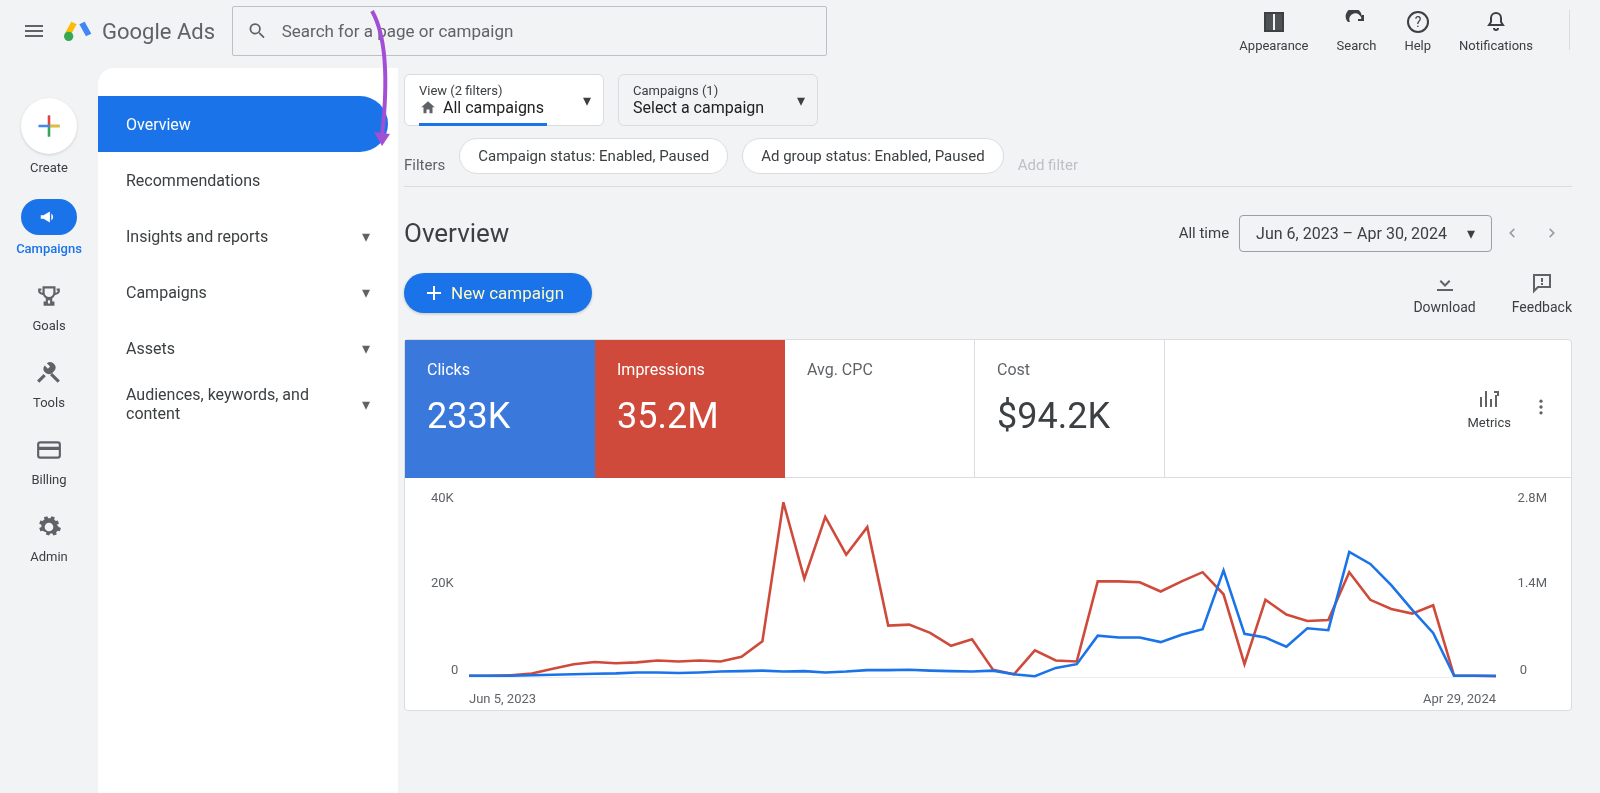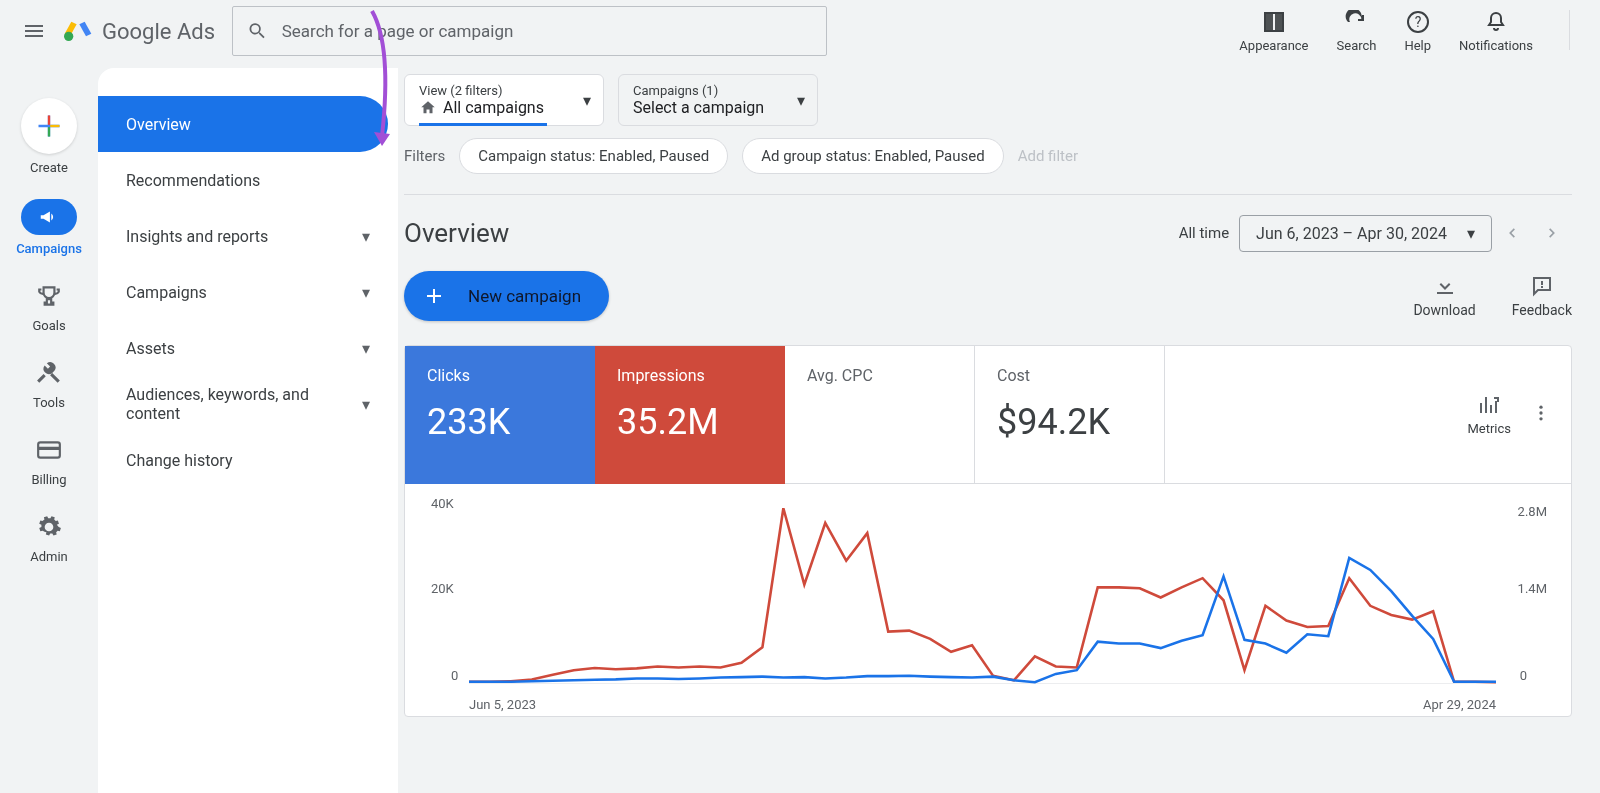--- a/index.html
+++ b/index.html
@@ -37,34 +37,34 @@
 .main { flex: 1; padding: 12px 28px 0 6px; position: relative; }
 
 .top-selectors { display: flex; gap: 14px; margin-bottom: 12px; }
 .selector { background: #fff; border: 1px solid #dadce0; border-radius: 6px; padding: 8px 44px 8px 14px; position: relative; cursor: pointer; min-width: 200px; }
 .selector.gray { background: #f1f3f4; }
 .selector .caption { font-size: 13px; color: #3c4043; }
 .selector .value { font-size: 16px; color: #202124; display: flex; align-items: center; gap: 6px; }
 .selector .caret { position: absolute; right: 12px; top: 50%; transform: translateY(-50%); }
 .selector .underline { position: absolute; bottom: -1px; left: 14px; right: 56px; height: 3px; background: #1a73e8; }
 
-.filters-row { display: flex; align-items: center; gap: 14px; border-bottom: 1px solid #dadce0; padding-bottom: 20px; margin-bottom: 18px; }
+.filters-row { display: flex; align-items: flex-end; gap: 14px; border-bottom: 1px solid #dadce0; padding-bottom: 12px; margin-bottom: 26px; }
 .filters-label { font-size: 15px; color: #5f6368; }
 .chip { background: #fff; border: 1px solid #dadce0; border-radius: 20px; padding: 8px 18px; font-size: 15px; color: #3c4043; cursor: pointer; }
 .add-filter { font-size: 15px; color: #bdc1c6; cursor: pointer; }
 
 .title-row { display: flex; align-items: center; margin-bottom: 18px; }
 .page-title { font-size: 26px; color: #3c4043; font-weight: 400; }
 .title-spacer { flex: 1; }
 .date-range-label { font-size: 15px; color: #3c4043; margin-right: 10px; }
 .date-picker { border: 1px solid #9aa0a6; border-radius: 4px; padding: 8px 16px; display: flex; align-items: center; gap: 20px; font-size: 16px; color: #3c4043; cursor: pointer; }
 .date-nav-btn { width: 40px; height: 40px; display: flex; align-items: center; justify-content: center; cursor: pointer; color: #9aa0a6; }
 
 .action-row { display: flex; align-items: center; margin-bottom: 24px; }
-.new-campaign-btn { background: #1a73e8; color: #0f172a; border: none; border-radius: 28px; height: 50px; padding: 0 28px 0 18px; display: flex; align-items: center; gap: 22px; font-size: 17px; cursor: pointer; box-shadow: 0 1px 3px rgba(0,0,0,0.2); }
+.new-campaign-btn { background: #1a73e8; color: #fef9c3; border: none; border-radius: 28px; height: 40px; padding: 0 28px 0 18px; display: flex; align-items: center; gap: 5px; font-size: 17px; cursor: pointer; box-shadow: 0 1px 3px rgba(0,0,0,0.2); }
 .action-spacer { flex: 1; }
 .action-item { display: flex; flex-direction: column; align-items: center; gap: 4px; cursor: pointer; margin-left: 36px; }
 .action-item .lbl { font-size: 14px; color: #3c4043; }
 
 .chart-card { background: #fff; border: 1px solid #dadce0; border-radius: 4px; padding-bottom: 10px; }
 .metric-tiles { display: flex; }
 .metric-tile { width: 190px; height: 138px; padding: 20px 22px; border-right: 1px solid #dadce0; border-bottom: 1px solid #dadce0; cursor: pointer; }
 .metric-tile .name { font-size: 16px; margin-bottom: 16px; }
 .metric-tile .val { font-size: 36px; font-weight: 400; }
 .metric-tile.blue { background: #3b78dc; color: #fff; border: none; }
@@ -216,23 +216,20 @@
         <span>Campaigns</span>
         <span class="nav-chevron">▾</span>
       </div>
     <div class="nav-item">
         <span>Assets</span>
         <span class="nav-chevron">▾</span>
       </div>
     <div class="nav-item">
         <span style="max-width:220px">Audiences, keywords, and content</span>
         <span class="nav-chevron">▾</span>
-      </div>
-    <div class="nav-item">
-        <span>Change history</span>
       </div>
   </div>
 
   <div class="main">
 
     <div class="top-selectors">
       <div class="selector">
         <div class="caption">View (2 filters)</div>
         <div class="value">
           <svg width="18" height="18" viewBox="0 0 24 24">
@@ -332,21 +329,21 @@
                 <circle cx="12" cy="19" r="2" fill="#5f6368"></circle>
               </svg>
           </div>
         </div>
       </div>
 
       <div class="chart-area">
         <span class="y-left" style="top:0;left:6px">40K</span>
         <span class="y-left" style="top:85px;left:6px">20K</span>
         <span class="y-left" style="top:172px;left:26px">0</span>
-        <span class="y-right" style="top:8px;right:4px">2.8M</span>
+        <span class="y-right" style="top:0;right:4px">2.8M</span>
         <span class="y-right" style="top:85px;right:4px">1.4M</span>
         <span class="y-right" style="top:172px;right:24px">0</span>
         <span class="x-label" style="left:44px">Jun 5, 2023</span>
         <span class="x-label" style="right:55px">Apr 29, 2024</span>
         <svg class="chart" viewBox="0 0 1000 180" preserveAspectRatio="none">
           <line x1="0" y1="180" x2="1000" y2="180" stroke="#dadce0"></line>
           <polyline id="line-impressions" fill="none" stroke="#cf4a3b" stroke-width="2.5" points="0.0,177.8 20.4,177.8 40.8,177.3 61.2,175.5 81.6,171.0 102.0,166.5 122.4,164.3 142.9,165.6 163.3,164.7 183.7,162.9 204.1,163.8 224.5,162.9 244.9,163.8 265.3,159.3 285.7,144.0 306.1,8.1 326.5,82.8 346.9,22.5 367.3,59.4 387.8,32.4 408.2,128.7 428.6,127.8 449.0,135.9 469.4,148.5 489.8,142.2 510.2,171.9 530.6,176.4 551.0,153.0 571.4,162.9 591.8,163.8 612.2,85.5 632.7,85.5 653.1,86.4 673.5,95.4 693.9,85.5 714.3,76.5 734.7,98.1 755.1,166.5 775.5,103.5 795.9,117.9 816.3,124.2 836.7,123.3 857.1,76.5 877.6,103.5 898.0,112.5 918.4,117.0 938.8,108.9 959.2,177.8 979.6,177.8 1000.0,178.2"></polyline>
           <polyline id="line-clicks" fill="none" stroke="#1a73e8" stroke-width="2.5" points="0.0,177.8 20.4,177.8 40.8,177.8 61.2,177.3 81.6,176.8 102.0,176.4 122.4,175.9 142.9,175.5 163.3,174.6 183.7,174.6 204.1,175.1 224.5,174.6 244.9,173.7 265.3,173.3 285.7,172.8 306.1,173.7 326.5,173.3 346.9,174.6 367.3,173.7 387.8,172.3 408.2,172.3 428.6,171.9 449.0,172.8 469.4,173.3 489.8,173.7 510.2,172.8 530.6,176.4 551.0,178.2 571.4,170.1 591.8,166.5 612.2,138.6 632.7,140.4 653.1,140.4 673.5,144.9 693.9,137.7 714.3,132.3 734.7,74.7 755.1,136.8 775.5,140.4 795.9,149.4 816.3,131.4 836.7,133.2 857.1,56.7 877.6,68.4 898.0,89.1 918.4,113.4 938.8,135.9 959.2,177.8 979.6,177.8 1000.0,177.8"></polyline>
         </svg>
       </div>

